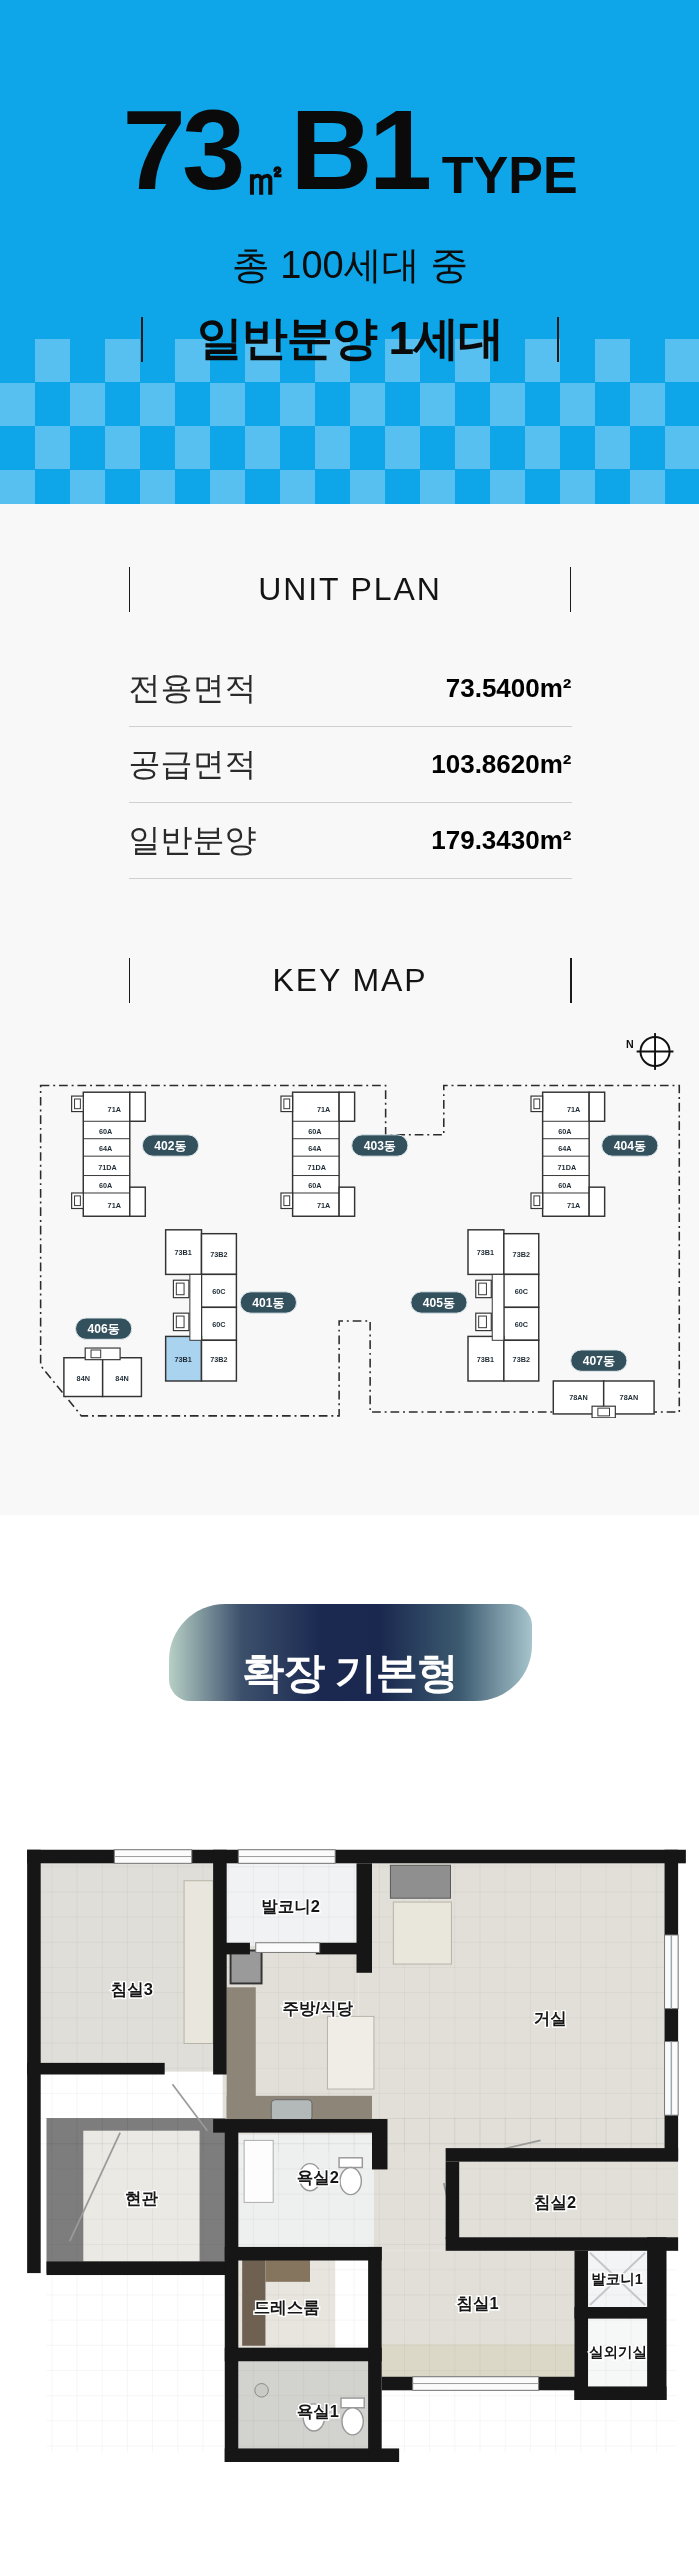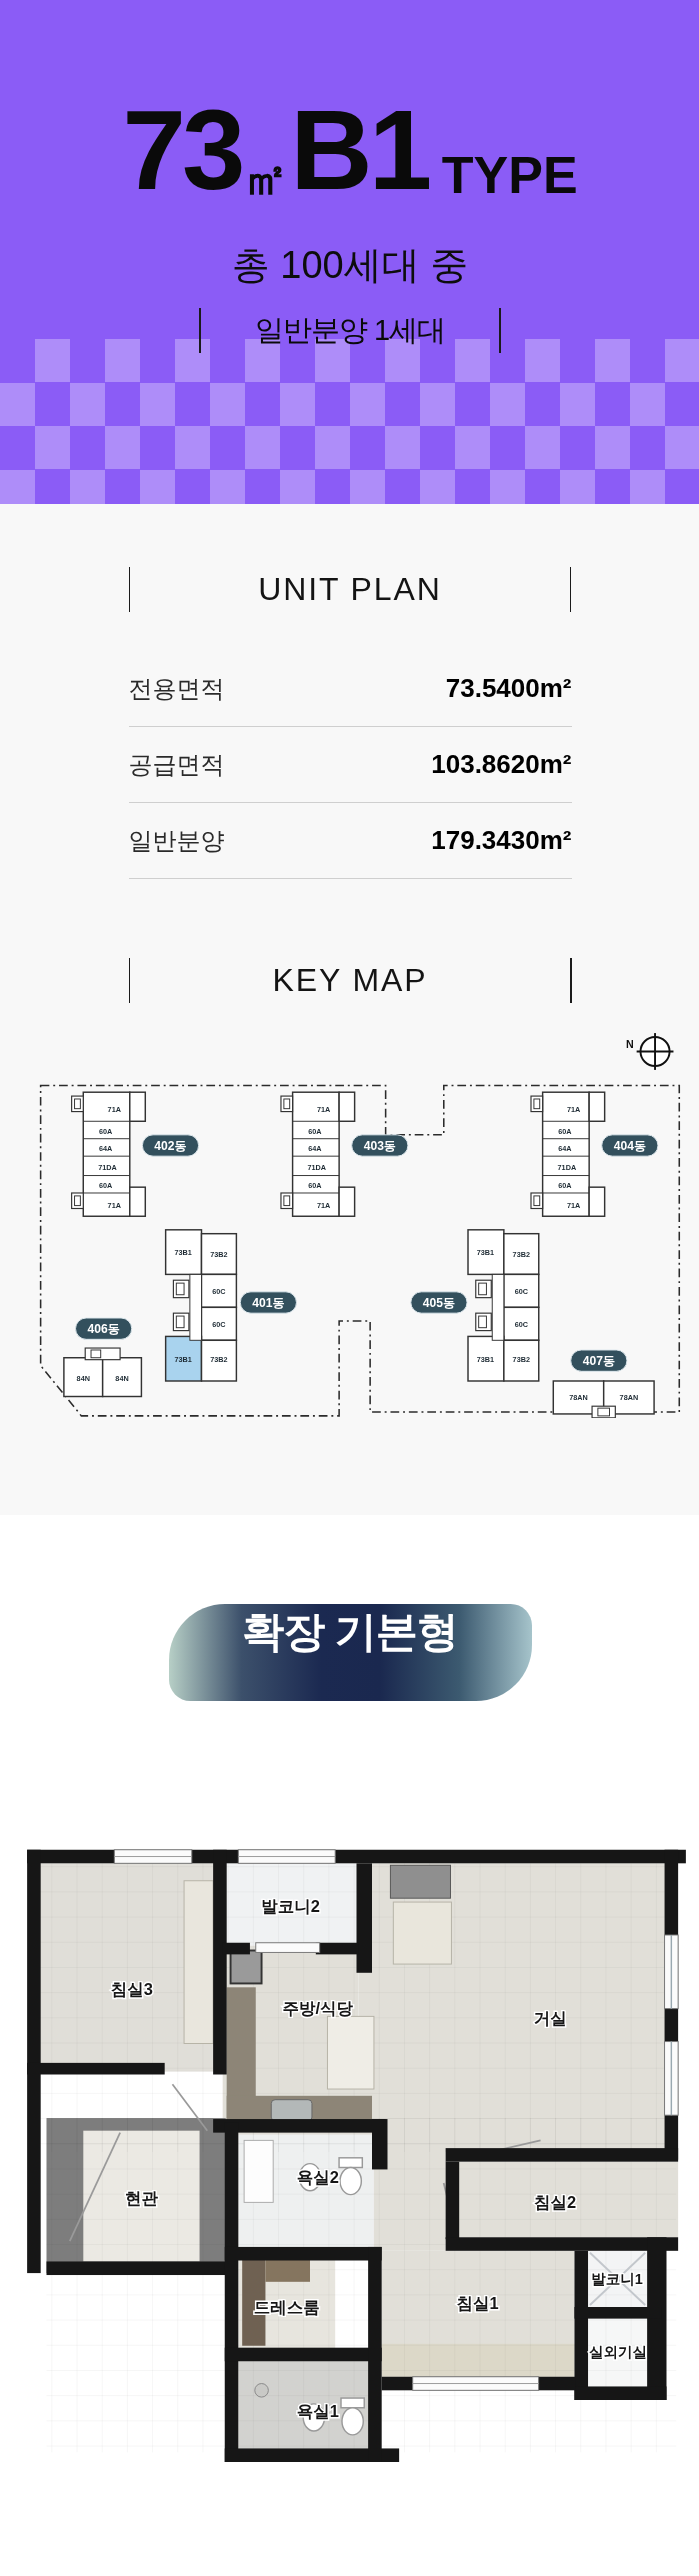--- a/index.html
+++ b/index.html
@@ -1,50 +1,50 @@
 <!DOCTYPE html>
 <html><head>
 <meta charset="utf-8">
 <style>
   * { margin:0; padding:0; box-sizing:border-box; }
   html,body { width:700px; background:#ffffff; font-family:"Liberation Sans","DejaVu Sans",sans-serif; color:#111; }
 
   
-  .hero{ position:relative; width:700px; height:504px; background:#8b5cf6; overflow:hidden; }
+  .hero{ position:relative; width:700px; height:504px; background:#0ea5e9; overflow:hidden; }
   .hero-checker{ position:absolute; left:0; bottom:0; width:100%; height:165px;
     background: repeating-conic-gradient(rgba(255,255,255,0.30) 0% 25%, transparent 0% 50%) 0 0 / 70px 87px; }
   .hero-content{ position:relative; z-index:1; height:100%; display:flex; flex-direction:column; align-items:center; }
   .hero-title{ margin-top:93px; display:flex; align-items:flex-end; justify-content:center; color:#0a0a0a; }
   .hero-title .big{ font-size:114px; font-weight:700; line-height:1; letter-spacing:-3.9px; }
   .hero-title .sqm{ font-size:45px; font-weight:700; line-height:1; padding:0 1.9px 5.8px 1.9px; }
   .hero-title .suffix{ font-size:52px; font-weight:700; line-height:1; margin-left:13.6px; padding-bottom:5.8px; letter-spacing:0px; }
   .hero-sub{ margin-top:33px; font-size:38px; font-weight:400; color:#0d0d0d; }
   .hero-highlight{ margin-top:17.4px; display:flex; align-items:center; gap:54px; }
   .vbar{ width:1.9px; height:45px; background:#1b1b1b; }
-  .hero-highlight .txt{ font-size:29px; font-weight:400; color:#0a0a0a; letter-spacing:-1px; }
+  .hero-highlight .txt{ font-size:46px; font-weight:700; color:#0a0a0a; letter-spacing:-1px; }
 
   
   .gray{ background:#f8f8f8; padding-bottom:97px; }
   .section-heading{ width:443px; margin:0 auto; display:flex; align-items:center; justify-content:space-between; }
   .section-heading .title{ font-size:32px; font-weight:500; letter-spacing:1.9px; color:#141414; }
   .heading-unitplan{ padding-top:63px;gap:36px; }
   .heading-keymap{ padding-top:79px; }
 
   .area-table{ width:443px; margin:39px auto 0 auto; }
   .area-row{ display:flex; justify-content:space-between; align-items:center; height:76px; border-bottom:1px solid #cfcfcf; }
-  .area-row .lab{ font-size:24px; color:#2a2a2a; font-weight:400; }
+  .area-row .lab{ font-size:32px; color:#2a2a2a; font-weight:400; }
   .area-row .val{ font-size:26px; color:#000; font-weight:700; }
 
   .keymap-wrap{ margin-top:27px; margin-left:29px; width:659px; height:388px; }
   .plan-wrap{ margin-top:141px; margin-left:27px; width:659px; height:620px; }
 
   
   .white{ background:#ffffff; padding-bottom:90px; }
   .type-badge{ width:363px; height:97px; margin:89px auto 0 auto;
-    display:flex; align-items:flex-start; justify-content:center;
+    display:flex; align-items:flex-end; justify-content:center;
     border-radius:56px 21.3px 56px 21.3px;
     background:linear-gradient(90deg,#b7cfc6 0%, #3c506b 20%, #1b2951 42%, #1a284f 58%, #3c5a70 80%, #a6c4cb 100%);
   }
   .type-badge .txt{ color:#ffffff; font-size:42px; font-weight:700; letter-spacing:-1px; }
 
   svg text{ font-family:"Liberation Sans","DejaVu Sans",sans-serif; }
   .unit-lbl{ font-size:7.5px; font-weight:700; fill:#1d2a33; text-anchor:middle; }
   .badge-lbl{ font-size:12.5px; font-weight:700; fill:#ffffff; text-anchor:middle; }
   .room-lbl{ font-size:17px; font-weight:700; fill:#161616; stroke:#ffffff; stroke-width:3px; paint-order:stroke; text-anchor:middle; }
   .room-lbl.sm{ font-size:15px; }

